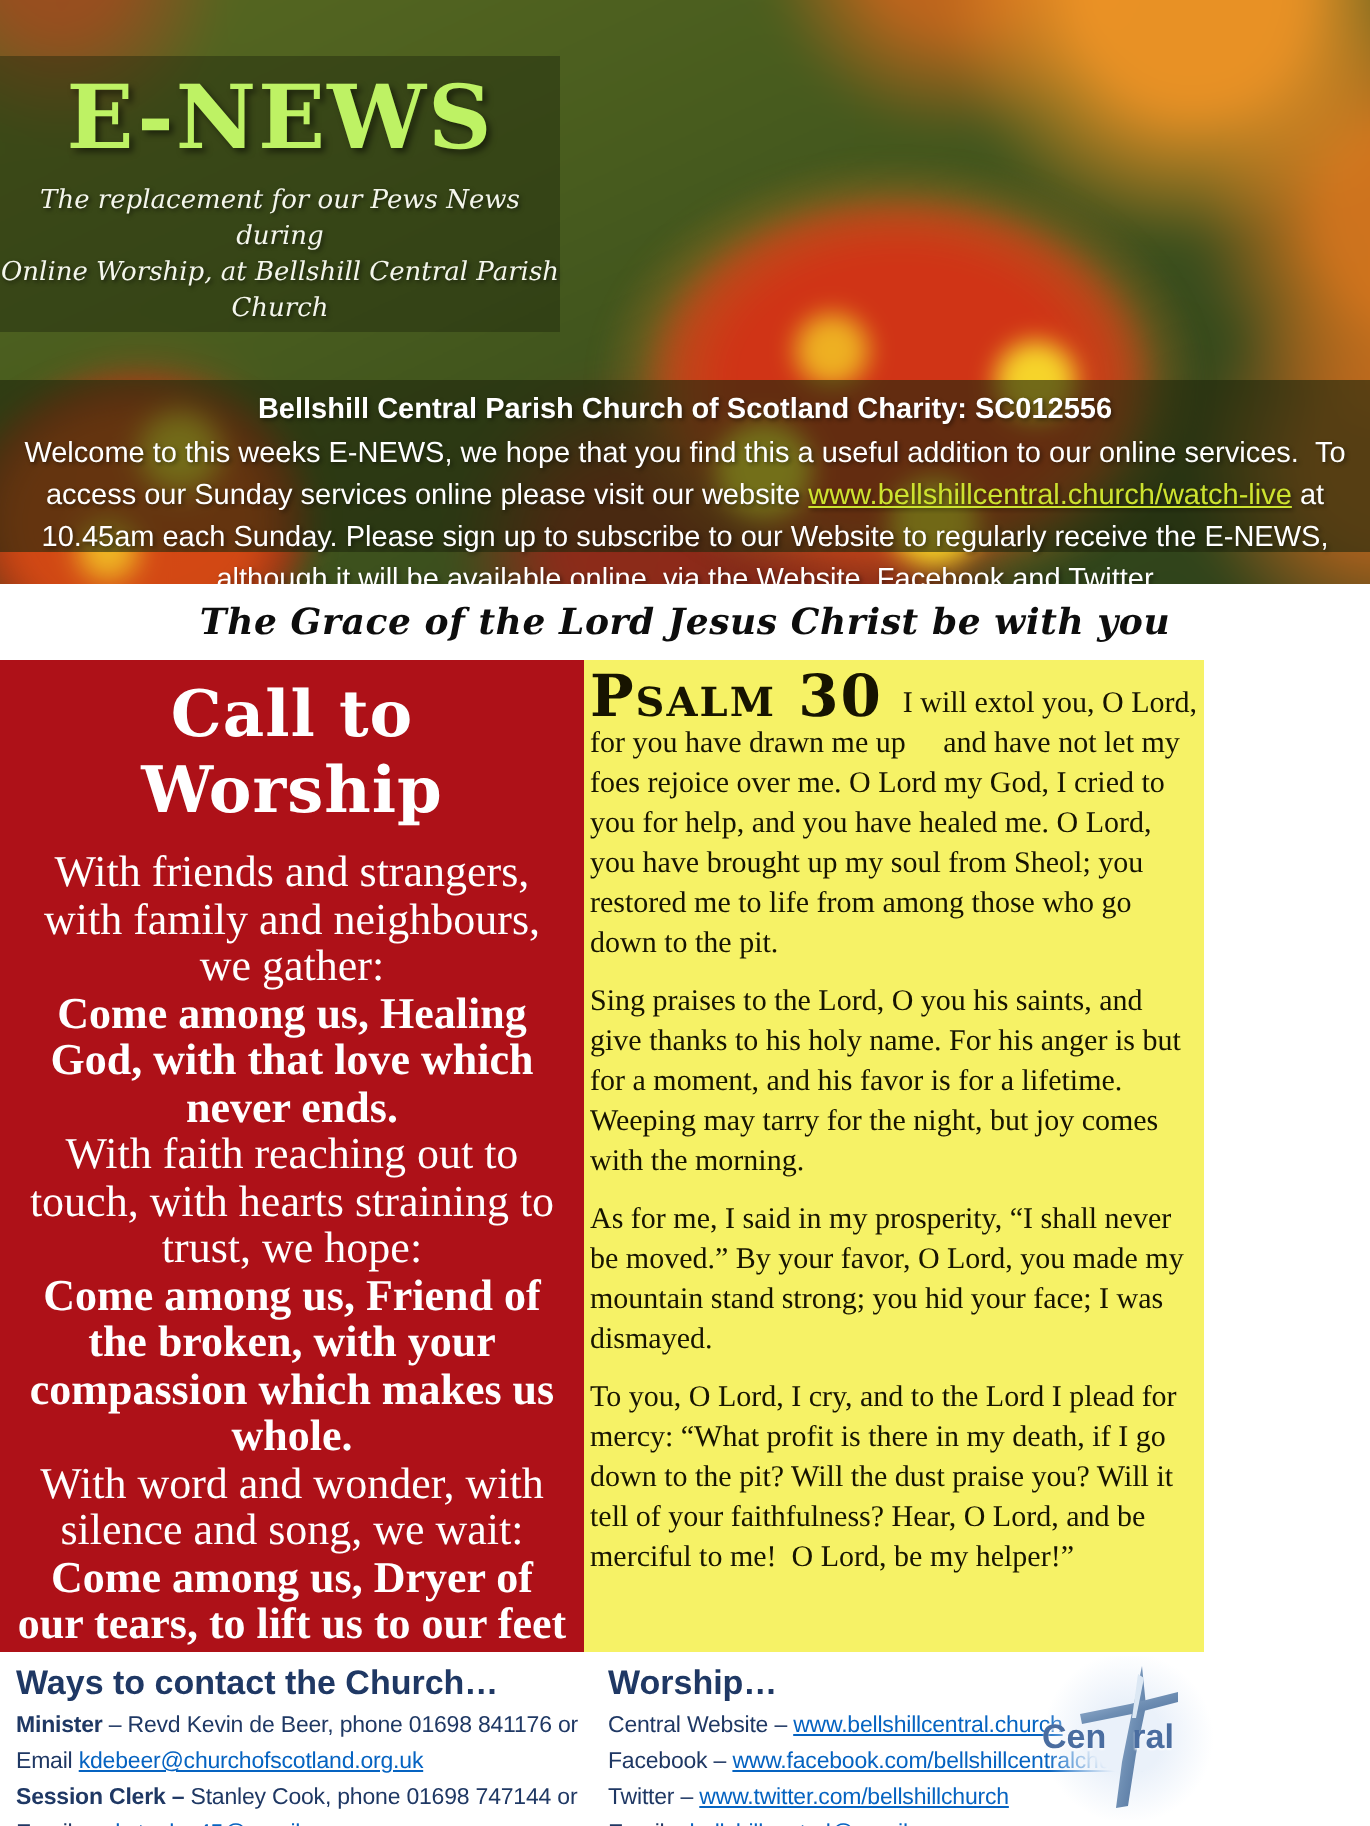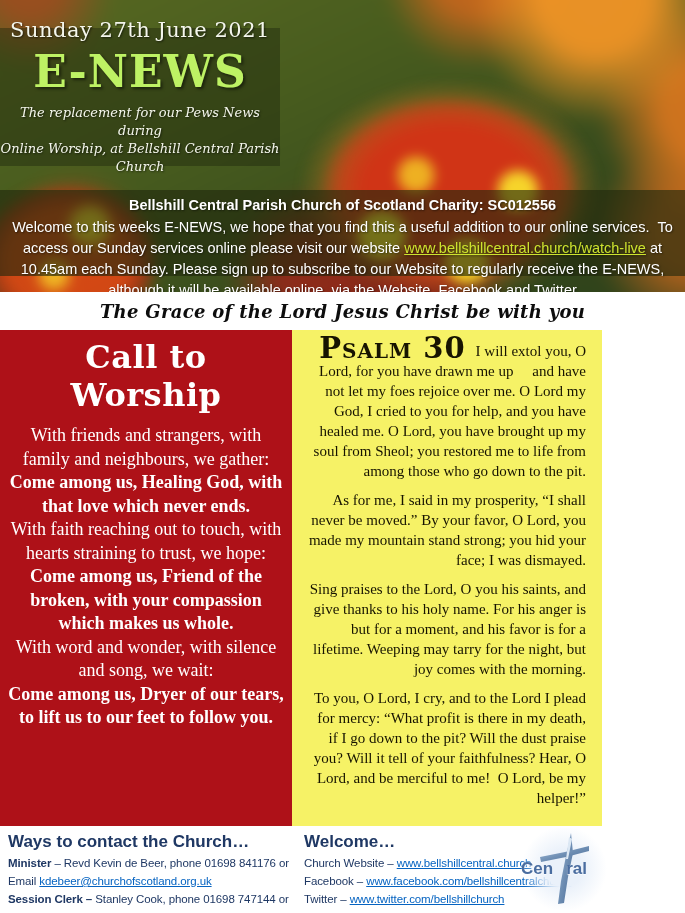--- a/index.html
+++ b/index.html
@@ -67,25 +67,25 @@
     font-family:"DejaVu Serif","Liberation Serif",serif; font-style:italic; font-weight:bold;
     font-size:18px; color:#0d0d0d; letter-spacing:.3px;
   }
   
   .cols { display:flex; width:602px; height:496px; }
   .cw-panel {
     width:292px; height:496px; background:#AE1118; color:#ffffff; text-align:center;
     font-family:"DejaVu Serif","Liberation Serif",serif; padding:6px 8px; overflow:hidden;
   }
   .cw-title { font-size:32px; font-weight:bold; margin:2px 0 10px; letter-spacing:.5px; }
-  .cw-line { font-family:"Liberation Serif",serif; font-size:18px; line-height:23.5px; margin:0; }
+  .cw-line { font-family:"Liberation Serif",serif; font-size:22px; line-height:23.5px; margin:0; }
   .cw-line.bold { font-weight:bold; }
   .ps-panel {
-    flex:1; height:496px; background:#F6F266; color:#171400; text-align:right;
-    font-family:"Liberation Serif",serif; padding:8px 16px; overflow:hidden;
+    flex:1; height:496px; background:#F6F266; color:#171400; text-align:left;
+    font-family:"Liberation Serif",serif; padding:8px 3px; overflow:hidden;
   }
   .ps-para { font-size:15px; line-height:20px; margin:0 0 9px; }
   .psalm-title {
     font-family:"DejaVu Serif","Liberation Serif",serif;
     font-variant:small-caps; font-weight:bold; font-size:29px; letter-spacing:1px;
     margin-right:10px; vertical-align:-2px;
   }
   
   .footer { position:relative; width:609px; height:87px; background:#ffffff; display:flex; padding:6px 8px 0; }
   .footer h3 { margin:0 0 2px; font-size:17px; font-weight:bold; color:#1F3864; }
@@ -105,21 +105,20 @@
 </head>
 <body>
 
 <div>
 
   <div class="banner">
     <div class="photo"></div>
     <div class="flower-big"></div>
     <div class="flower-bl"></div>
     <div class="masthead">
-      <div class="issue-date">Sunday 27th June 2021</div>
       <div class="enews-title">E-NEWS</div>
       <div class="masthead-sub">
         <div>The replacement for our Pews News during</div>
         <div>Online Worship, at Bellshill Central Parish Church</div>
       </div>
     </div>
     <div class="info-band">
       <div class="info-heading">Bellshill Central Parish Church of Scotland Charity: SC012556</div>
       <div><span>Welcome to this weeks E-NEWS, we hope that you find this a useful addition to our online services. &nbsp;To access our Sunday services online please visit our website </span><a class="band-link">www.bellshillcentral.church/watch-live</a><span> at 10.45am each Sunday. Please sign up to subscribe to our Website to regularly receive the E-NEWS, although it will be available online, via the Website, Facebook and Twitter</span></div>
     </div>
@@ -132,37 +131,37 @@
       <div class="cw-title">Call to Worship</div>
       <p class="cw-line">With friends and strangers, with family and neighbours, we gather:</p>
       <p class="cw-line bold">Come among us, Healing God, with that love which never ends.</p>
       <p class="cw-line">With faith reaching out to touch, with hearts straining to trust, we hope:</p>
       <p class="cw-line bold">Come among us, Friend of the broken, with your compassion which makes us whole.</p>
       <p class="cw-line">With word and wonder, with silence and song, we wait:</p>
       <p class="cw-line bold">Come among us, Dryer of our tears, to lift us to our feet to follow you.</p>
     </div>
     <div class="ps-panel">
       <p class="ps-para"><span class="psalm-title">Psalm 30</span><span>I will extol you, O Lord, for you have drawn me up  and have not let my foes rejoice over me. O Lord my God, I cried to you for help, and you have healed me. O Lord, you have brought up my soul from Sheol; you restored me to life from among those who go down to the pit.</span></p>
+      <p class="ps-para">Sing praises to the Lord, O you his saints, and give thanks to his holy name. For his anger is but for a moment, and his favor is for a lifetime. Weeping may tarry for the night, but joy comes with the morning.</p>
       <p class="ps-para">As for me, I said in my prosperity, “I shall never be moved.” By your favor, O Lord, you made my mountain stand strong; you hid your face; I was dismayed.</p>
-      <p class="ps-para">Sing praises to the Lord, O you his saints, and give thanks to his holy name. For his anger is but for a moment, and his favor is for a lifetime. Weeping may tarry for the night, but joy comes with the morning.</p>
       <p class="ps-para">To you, O Lord, I cry, and to the Lord I plead for mercy: “What profit is there in my death, if I go down to the pit? Will the dust praise you? Will it tell of your faithfulness? Hear, O Lord, and be merciful to me! &nbsp;O Lord, be my helper!”</p>
     </div>
   </div>
 
   <div class="footer">
     <div class="contact-col">
       <h3>Ways to contact the Church…</h3>
       <p class="f-line"><b>Minister</b><span> – Revd Kevin de Beer, phone 01698 841176 or</span></p>
       <p class="f-line"><span>Email </span><a class="f-link">kdebeer@churchofscotland.org.uk</a></p>
       <p class="f-line"><b>Session Clerk –</b><span> Stanley Cook, phone 01698 747144 or</span></p>
       <p class="f-line"><span>Email </span><a class="f-link">cookstanley45@gmail.com</a></p>
     </div>
     <div class="online-col">
-      <h3>Welcome…</h3>
-      <p class="f-line"><span>Church Website – </span><a class="f-link">www.bellshillcentral.church</a></p>
+      <h3>Worship…</h3>
+      <p class="f-line"><span>Central Website – </span><a class="f-link">www.bellshillcentral.church</a></p>
       <p class="f-line"><span>Facebook – </span><a class="f-link">www.facebook.com/bellshillcentralchurch</a></p>
       <p class="f-line"><span>Twitter – </span><a class="f-link">www.twitter.com/bellshillchurch</a></p>
       <p class="f-line"><span>Email – </span><a class="f-link">bellshillcentral@gmail.com</a></p>
     </div>
     <div class="central-logo">
       <svg class="cross-svg" width="66" height="76" viewBox="0 0 66 76">
         <defs>
           <linearGradient id="cg" x1="0" y1="0" x2="1" y2="1">
             <stop offset="0" stop-color="#a9c0dc"></stop>
             <stop offset=".5" stop-color="#6f8fb4"></stop>

